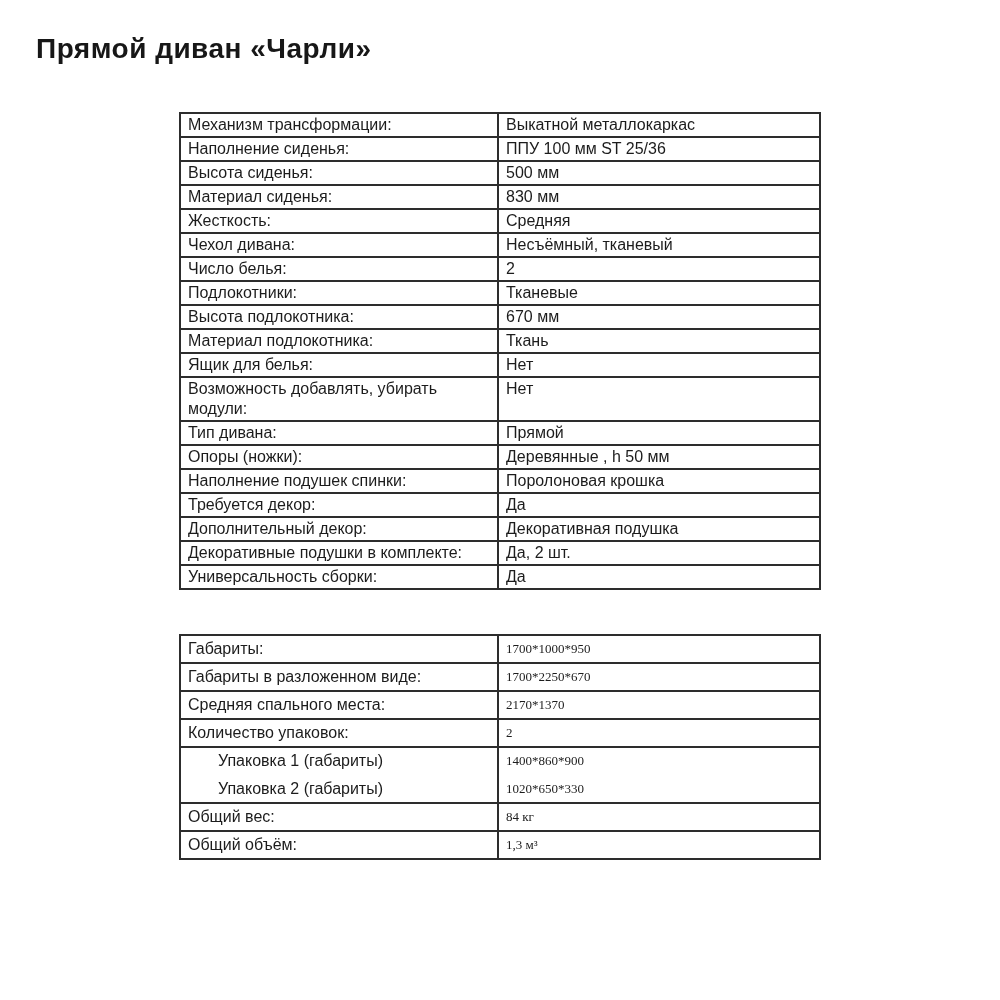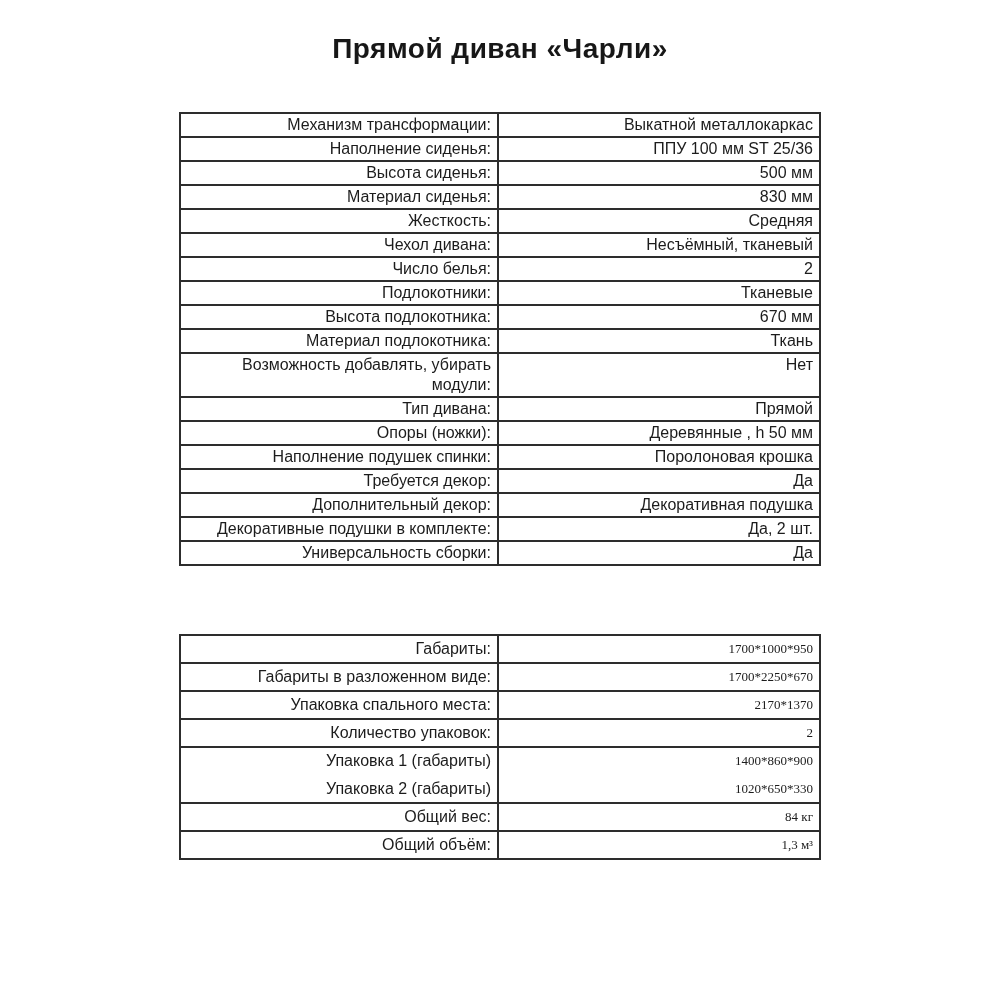--- a/index.html
+++ b/index.html
@@ -15,35 +15,35 @@
     width: 1000px;
     height: 1000px;
     background: #ffffff;
     overflow: hidden;
   }
   .doc-title {
     position: absolute;
     top: 33px;
     left: 0;
     width: 100%;
-    text-align: center;
+    text-align: left;
     font-size: 28px;
     font-weight: 700;
     letter-spacing: 0.5px;
     color: #171717;
+    padding-left: 36px;
   }
   .tbl-wrap { position: absolute; left: 179px; width: 640px; }
   .tbl-wrap.first  { top: 112px; }
   .tbl-wrap.second { top: 634px; }
 
   table {
     width: 100%;
     border-collapse: collapse;
     table-layout: fixed;
-    text-align: right;
   }
   col.c1 { width: 318px; }
   col.c2 { width: 322px; }
 
   td {
     border: 2px solid #2d2d2d;
     vertical-align: top;
     font-size: 16px;
     line-height: 20px;
     padding: 1px 6px 1px 7px;
@@ -108,20 +108,24 @@
           </tr>
           <tr>
             <td class="lbl">Высота подлокотника:</td>
             <td class="val">670 мм</td>
           </tr>
           <tr>
             <td class="lbl">Материал подлокотника:</td>
             <td class="val">Ткань</td>
           </tr>
           <tr>
+            <td class="lbl">Ящик для белья:</td>
+            <td class="val">Нет</td>
+          </tr>
+          <tr>
             <td class="lbl">Возможность добавлять, убирать модули:</td>
             <td class="val">Нет</td>
           </tr>
           <tr>
             <td class="lbl">Тип дивана:</td>
             <td class="val">Прямой</td>
           </tr>
           <tr>
             <td class="lbl">Опоры (ножки):</td>
             <td class="val">Деревянные , h 50 мм</td>
@@ -159,21 +163,21 @@
       <tbody>
           <tr>
             <td class="lbl">Габариты:</td>
             <td class="val">1700*1000*950</td>
           </tr>
           <tr>
             <td class="lbl">Габариты в разложенном виде:</td>
             <td class="val">1700*2250*670</td>
           </tr>
           <tr>
-            <td class="lbl">Упаковка спального места:</td>
+            <td class="lbl">Средняя спального места:</td>
             <td class="val">2170*1370</td>
           </tr>
           <tr>
             <td class="lbl">Количество упаковок:</td>
             <td class="val">2</td>
           </tr>
           <tr>
             <td class="lbl">
               <div class="line indent">Упаковка 1 (габариты)</div>
               <div class="line indent">Упаковка 2 (габариты)</div>

